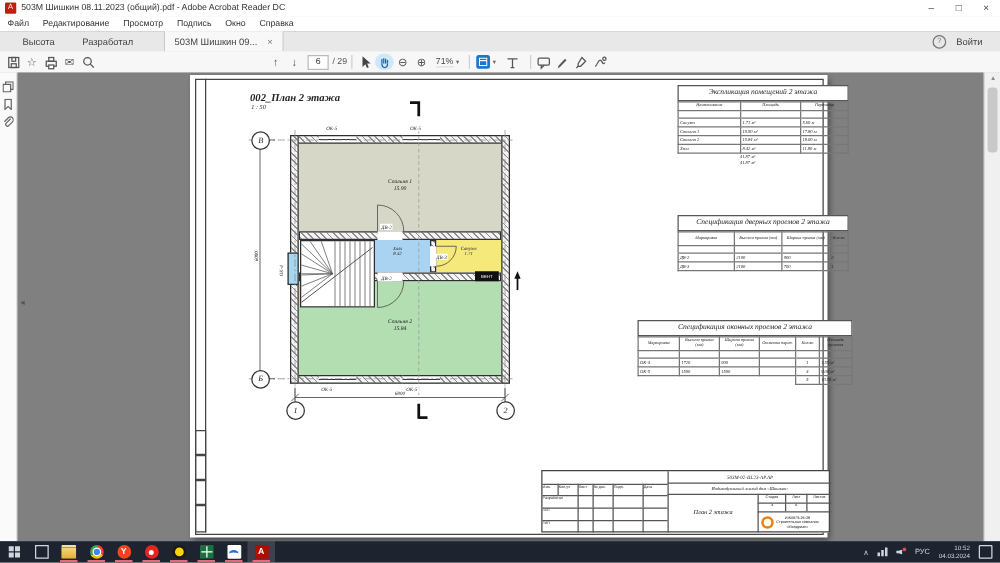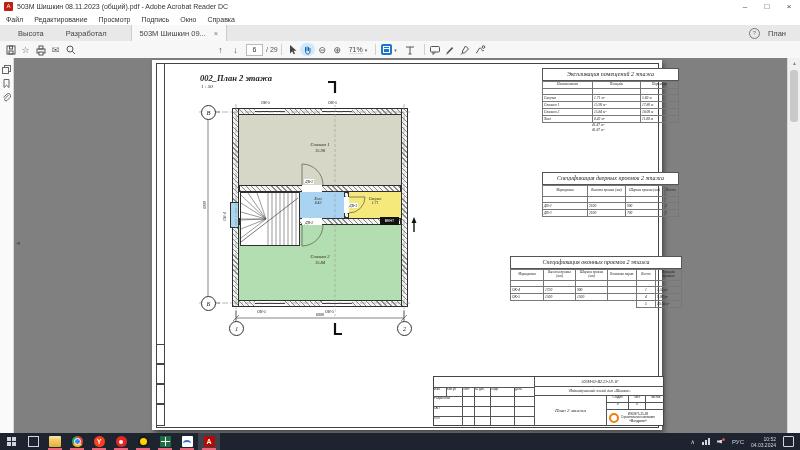--- a/index.html
+++ b/index.html
@@ -75,21 +75,21 @@
 
   <div class="a tabbar">
     <span style="margin-left:18px">Высота</span>
     <span style="margin-left:22px">Разработал</span>
     <div style="margin-left:24px;height:16px;background:#f8f8f8;border-left:1px solid #cccccc;border-right:1px solid #cccccc;display:flex;align-items:center;padding:0 8px;gap:8px">
       <span>503М Шишкин 09...</span>
       <span style="color:#777">×</span>
     </div>
     <div style="margin-left:auto;display:flex;align-items:center;gap:8px;margin-right:14px">
       <span style="width:9px;height:9px;border:1px solid #777;border-radius:50%;font-size:6px;line-height:9px;text-align:center;color:#777">?</span>
-      <span>План</span>
+      <span>Войти</span>
     </div>
   </div>
 
   <div class="a toolbar">
     <div class="tbi" style="margin-left:3px">
       <svg width="12" height="12" viewBox="0 0 12 12" fill="none" stroke="#555">
           <rect x="2" y="2" width="8" height="8"></rect>
           <rect x="4.5" y="2" width="3" height="3"></rect>
           <rect x="4" y="7" width="4" height="3"></rect>
         </svg>

